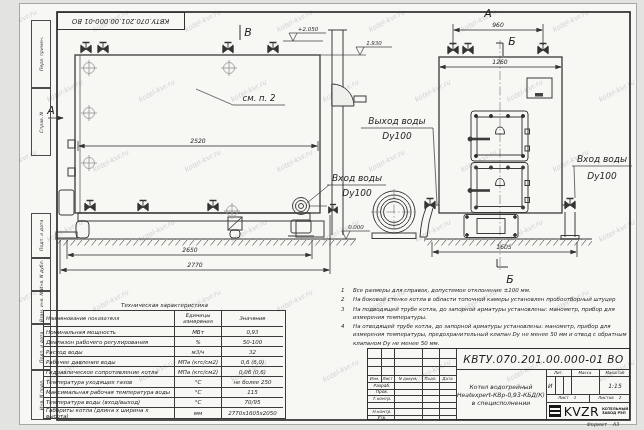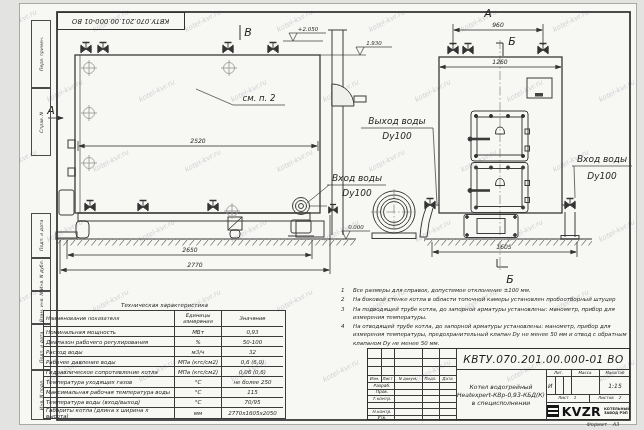--- a/index.html
+++ b/index.html
@@ -36,21 +36,21 @@
   .tb .hl{height:1px;}
   .tb .cell{position:absolute;display:flex;align-items:center;justify-content:center;overflow:hidden;}
   .tb-doc{left:88px;top:0;width:175px;height:20px;font-size:10.5px;letter-spacing:0.4px;}
   .tb-name{left:88px;top:20px;width:90px;height:52px;flex-direction:column;font-size:6px;line-height:1.35;text-align:center;}
   .hcol{font-size:4px;}
   .role{font-size:4.3px;justify-content:flex-start;padding-left:2px;}
   .litv{font-size:6px;}
   .sheetcell{font-size:4.2px;gap:5px;}
   .logo{left:178px;top:52.5px;width:85px;height:19.5px;gap:3px;font-style:normal;}
   .logomark{width:12px;height:12px;background:repeating-linear-gradient(180deg,#141414 0 2.4px,#f7f7f4 2.4px 3.8px);border:1px solid #141414;}
-  .logotext{font-weight:bold;font-size:12.5px;color:#111;letter-spacing:0.3px;}
+  .logotext{font-weight:normal;font-size:12.5px;color:#111;letter-spacing:0.3px;}
   .logocap{display:flex;flex-direction:column;font-size:3.6px;font-weight:bold;color:#222;line-height:1.25;}
   .fmt{position:absolute;left:573px;top:420.5px;width:60px;display:flex;gap:6px;justify-content:center;font-size:5px;font-style:italic;color:#333;}
 </style>
 </head>
 <body>
 
 <div class="stage">
   <div class="paper"></div>
   <div class="wmlayer">
       <span class="wm" style="left: -20px; top: 14px;">kotel-kvr.ru</span>

